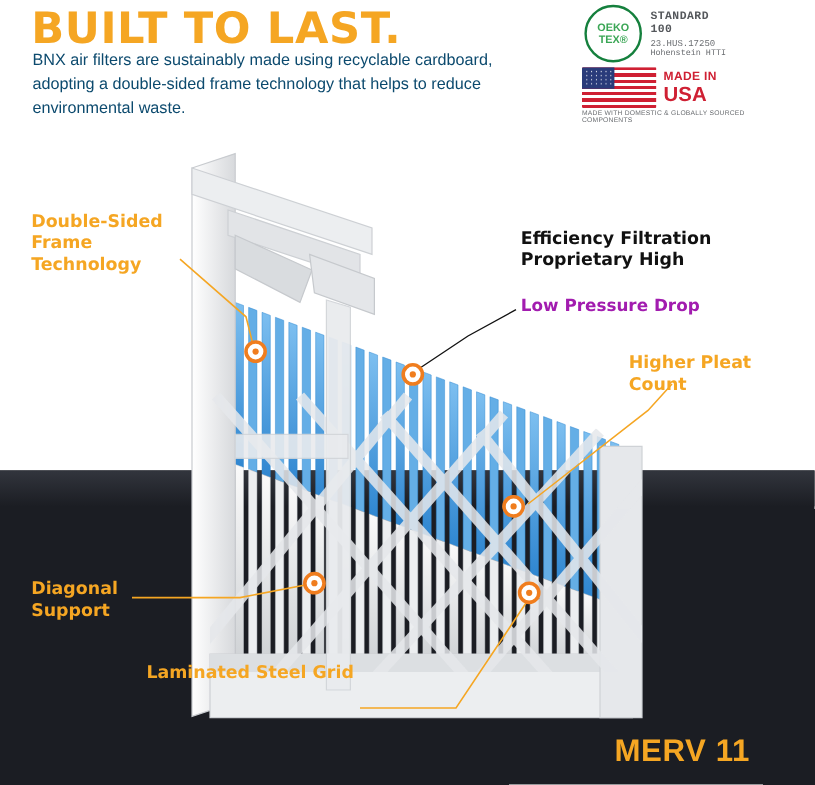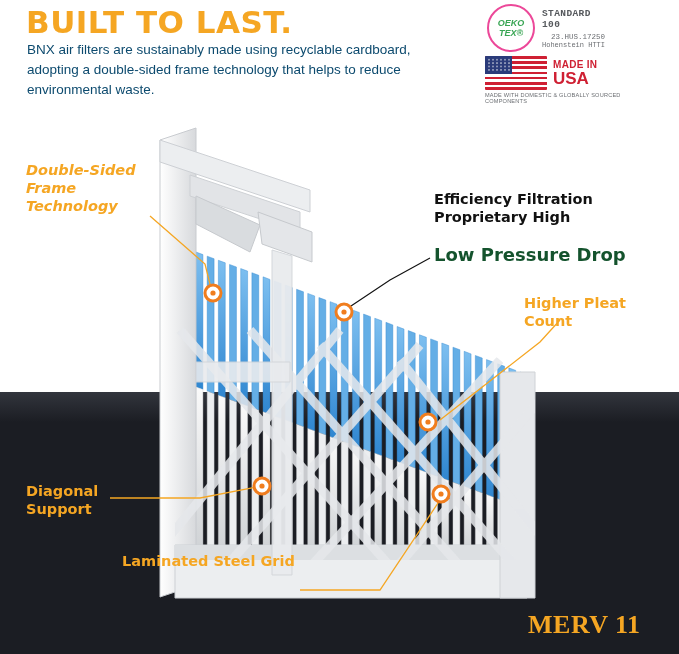--- a/index.html
+++ b/index.html
@@ -35,21 +35,21 @@
     top: 392px;
     width: 679px;
     height: 30px;
     background: linear-gradient(to bottom, #32353d 0%, #1b1d23 100%);
   }
   
   .headline {
     position: absolute;
     left: 26px;
     top: 4px;
-    font-size: 31px;
+    font-size: 36px;
     font-weight: bold;
     letter-spacing: 0.5px;
     color: #f5a623;
     font-family: "DejaVu Sans", sans-serif;
   }
   .subcopy {
     position: absolute;
     left: 27px;
     top: 40px;
     width: 420px;
@@ -70,30 +70,29 @@
     left: 2px;
     top: 2px;
     display: flex;
     align-items: center;
   }
   .oeko-circle {
     width: 44px;
     height: 44px;
     border-radius: 50%;
     background: #ffffff;
-    border: 2px solid #ec4899;
+    border: 2px solid #15803d;
     display: flex;
     flex-direction: column;
     align-items: center;
     justify-content: center;
     color: #3aa655;
     font-size: 9px;
     font-weight: bold;
     line-height: 10px;
-    font-style: italic;
   }
   .oeko-text {
     margin-left: 7px;
     color: #4a4a4a;
     font-family: Liberation Mono, monospace;
   }
   .oeko-text .t1 {
     font-size: 9.5px;
     font-weight: bold;
     letter-spacing: 0.4px;
@@ -102,21 +101,20 @@
   .oeko-text .t2 {
     font-size: 9.5px;
     font-weight: bold;
     letter-spacing: 0.4px;
     color: #55585c;
   }
   .oeko-text .t3 {
     font-size: 7.5px;
     margin-top: 3px;
     color: #6b6e72;
-    text-align: right;
   }
   .oeko-text .t4 {
     font-size: 7px;
     color: #6b6e72;
   }
   .usa {
     position: absolute;
     left: 0px;
     top: 54px;
     display: flex;
@@ -185,39 +183,38 @@
     font-weight: bold;
     font-size: 14.5px;
     line-height: 18px;
     font-family: "DejaVu Sans", sans-serif;
     color: #f5a623;
   }
   .label.dark {
     color: #111111;
   }
   .label.sub-dark {
-    color: #14532d;
-    font-size: 18px;
-  }
-  .lbl-double    { left: 26px;  top: 161px; width: 150px; font-style: italic; }
+    color: #a21caf;
+    font-size: 14px;
+  }
+  .lbl-double    { left: 26px;  top: 176px; width: 150px; }
   .lbl-prop      { left: 434px; top: 190px; width: 190px; }
   .lbl-lowpress  { left: 434px; top: 246px; width: 200px; }
   .lbl-pleat     { left: 524px; top: 294px; width: 150px; }
   .lbl-diagonal  { left: 26px;  top: 482px; width: 130px; }
   .lbl-laminated { left: 122px; top: 552px; width: 210px; }
   .merv {
     position: absolute;
     left: 512px;
     top: 610px;
     font-size: 26px;
     font-weight: bold;
     color: #f5a623;
-    font-family: Liberation Serif, serif;
+    font-family: Liberation Sans, sans-serif;
     letter-spacing: 0.5px;
-    margin-left: 16px;
   }
   
   #art {
     position: absolute;
     left: 0;
     top: 0;
     width: 679px;
     height: 654px;
   }
 </style>

